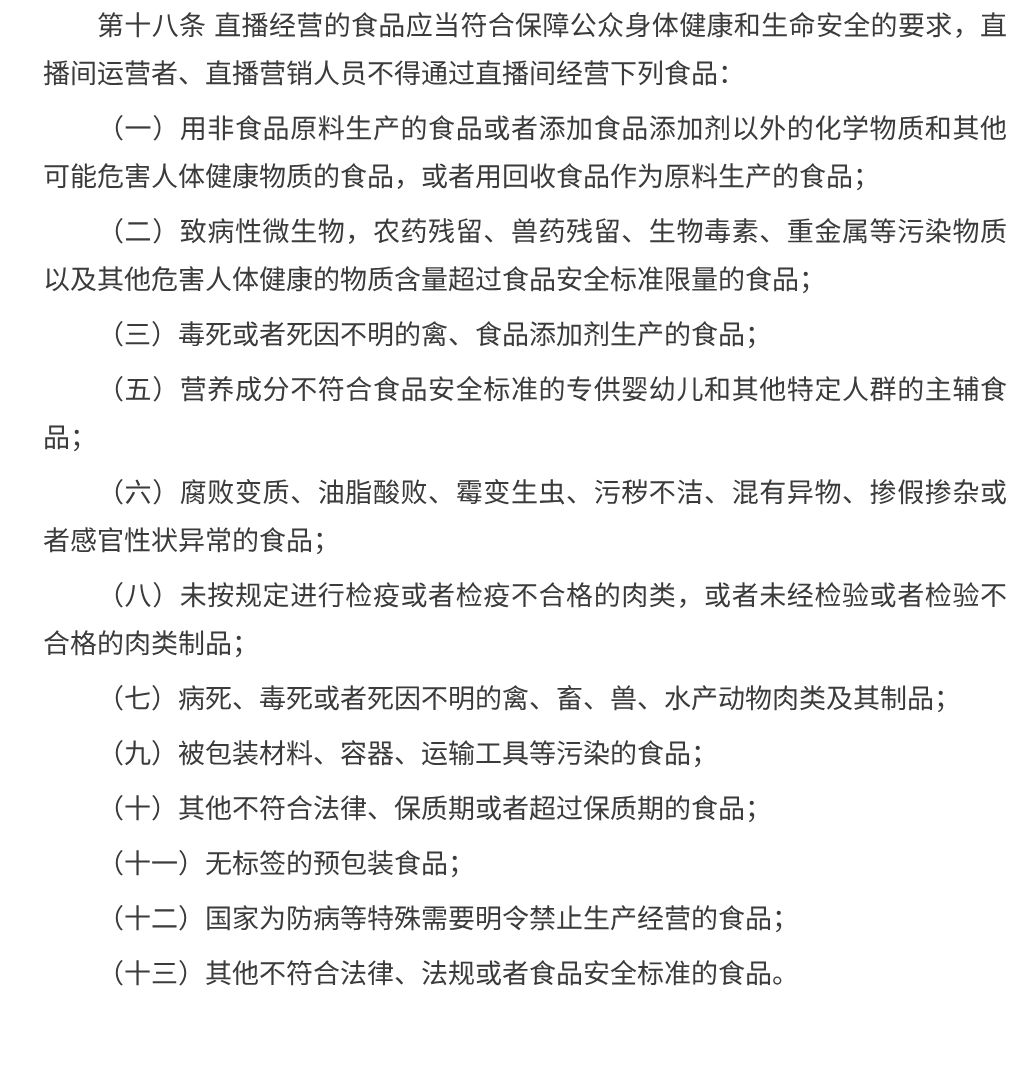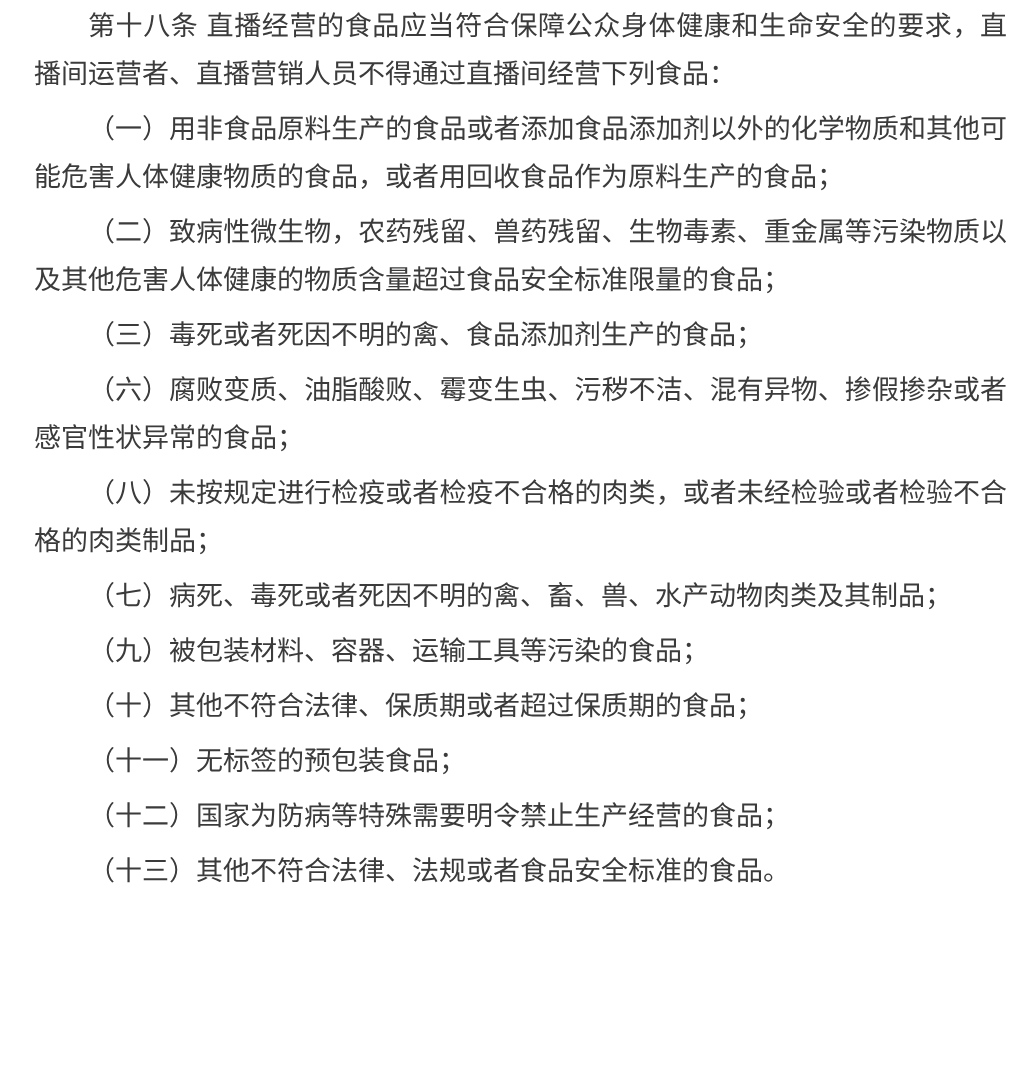--- a/index.html
+++ b/index.html
@@ -5,21 +5,21 @@
   html, body {
     margin: 0;
     padding: 0;
     background: #ffffff;
   }
   .page {
     width: 1032px;
     height: 1068px;
     box-sizing: border-box;
     background: #ffffff;
-    padding: 2px 25px 0 34px;
+    padding: 2px 25px 0 43px;
     overflow: hidden;
   }
   .article {
     width: 100%;
   }
   .para {
     margin: 0 0 7px 0;
     font-family: "Liberation Sans", "DejaVu Sans", sans-serif;
     font-size: 27px;
     line-height: 48px;
@@ -32,20 +32,21 @@
 </style>
 </head>
 <body>
 
 <main class="page">
   <article class="article">
     <p class="para">第十八条 直播经营的食品应当符合保障公众身体健康和生命安全的要求，直播间运营者、直播营销人员不得通过直播间经营下列食品：</p>
     <p class="para">（一）用非食品原料生产的食品或者添加食品添加剂以外的化学物质和其他可能危害人体健康物质的食品，或者用回收食品作为原料生产的食品；</p>
     <p class="para">（二）致病性微生物，农药残留、兽药残留、生物毒素、重金属等污染物质以及其他危害人体健康的物质含量超过食品安全标准限量的食品；</p>
     <p class="para">（三）毒死或者死因不明的禽、食品添加剂生产的食品；</p>
+    <p class="para">（五）营养成分不符合食品安全标准的专供婴幼儿和其他特定人群的主辅食品；</p>
     <p class="para">（六）腐败变质、油脂酸败、霉变生虫、污秽不洁、混有异物、掺假掺杂或者感官性状异常的食品；</p>
     <p class="para">（八）未按规定进行检疫或者检疫不合格的肉类，或者未经检验或者检验不合格的肉类制品；</p>
     <p class="para">（七）病死、毒死或者死因不明的禽、畜、兽、水产动物肉类及其制品；</p>
     <p class="para">（九）被包装材料、容器、运输工具等污染的食品；</p>
     <p class="para">（十）其他不符合法律、保质期或者超过保质期的食品；</p>
     <p class="para">（十一）无标签的预包装食品；</p>
     <p class="para">（十二）国家为防病等特殊需要明令禁止生产经营的食品；</p>
     <p class="para">（十三）其他不符合法律、法规或者食品安全标准的食品。</p>
   </article>
 </main>

